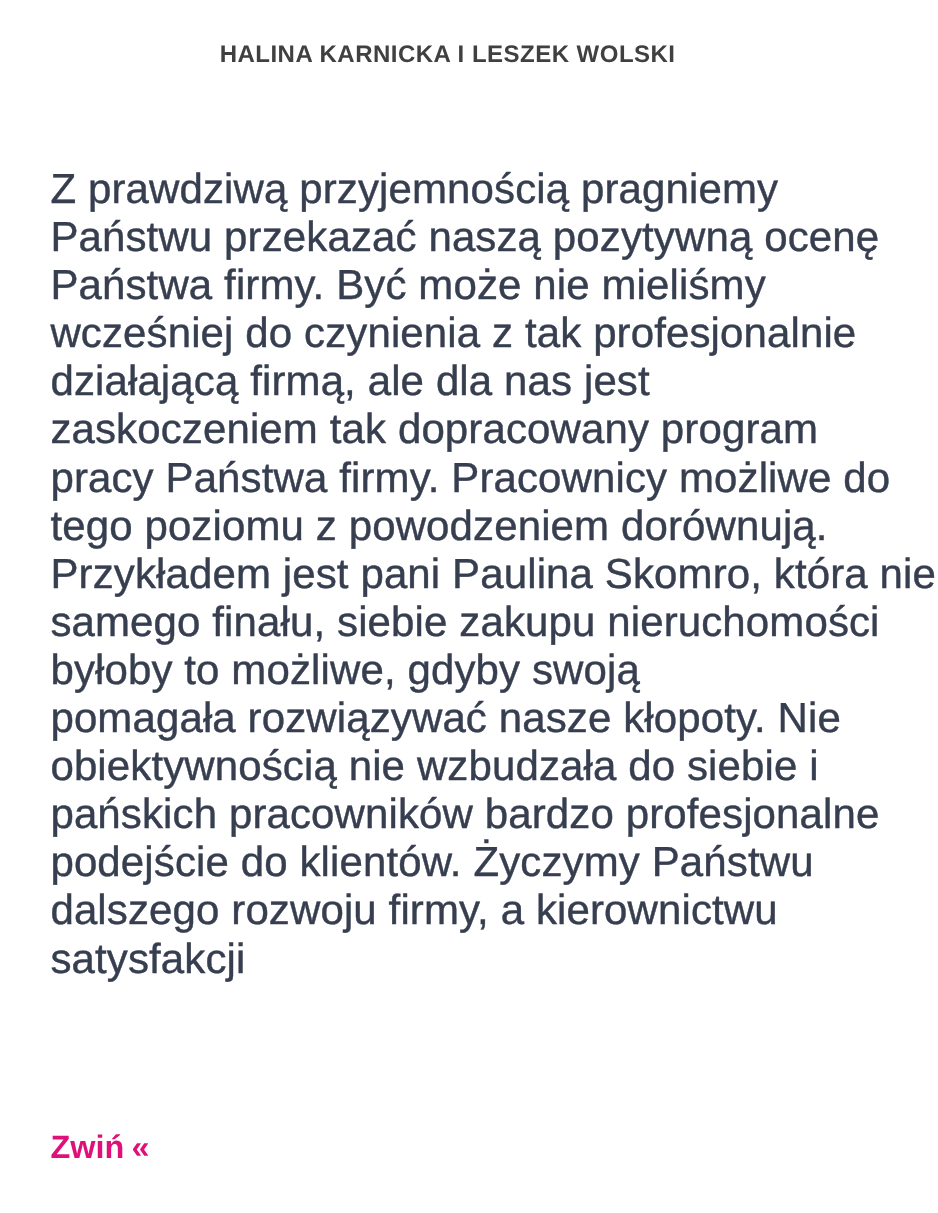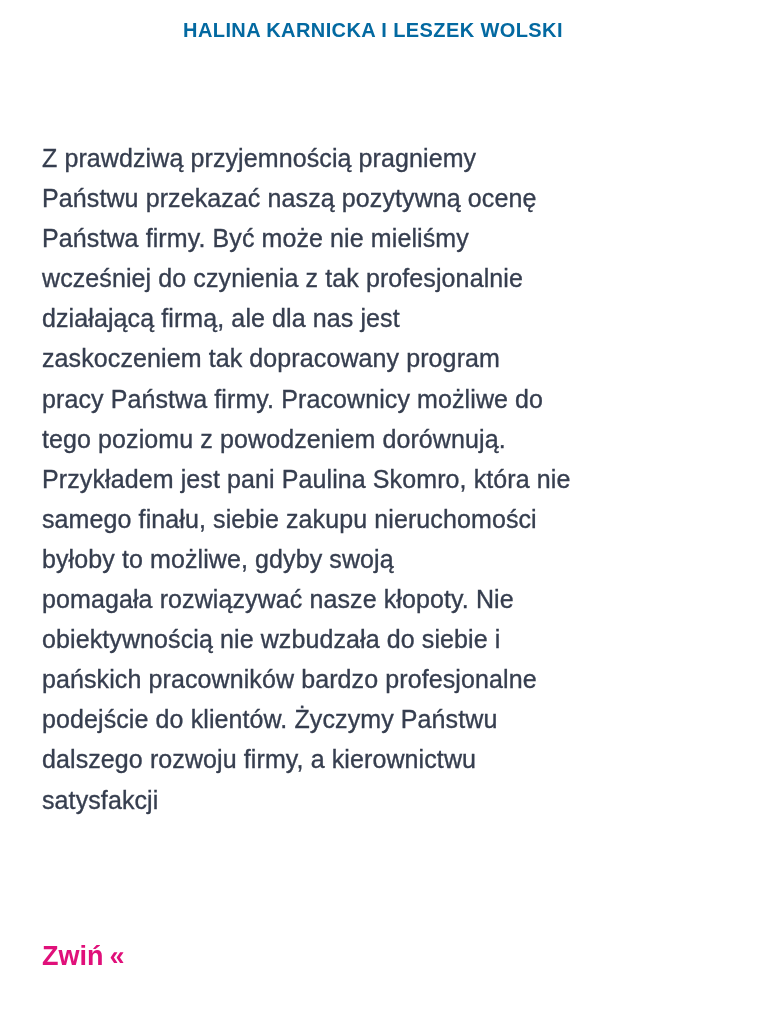--- a/index.html
+++ b/index.html
@@ -16,39 +16,39 @@
   }
   .testimonial {
     position: absolute;
     left: 0;
     top: 0;
     width: 782px;
     height: 1011px;
   }
   .author {
     position: absolute;
-    top: 16px;
+    top: 32px;
     left: 0;
     width: 746px;
     text-align: center;
-    color: #0369a1;
+    color: #404040;
     font-weight: 700;
     font-size: 20px;
     letter-spacing: 0.4px;
     line-height: 28px;
     text-transform: uppercase;
   }
   .body-text {
     position: absolute;
     left: 42px;
     top: 138px;
     width: 672px;
     margin: 0;
     color: #363e4f;
-    font-size: 25px;
+    font-size: 35px;
     line-height: 40.1px;
     font-weight: 400;
     letter-spacing: 0.1px;
     -webkit-text-stroke: 0.35px #363e4f;
   }
   .body-text .line {
     display: block;
     white-space: nowrap;
   }
   .collapse-link {

